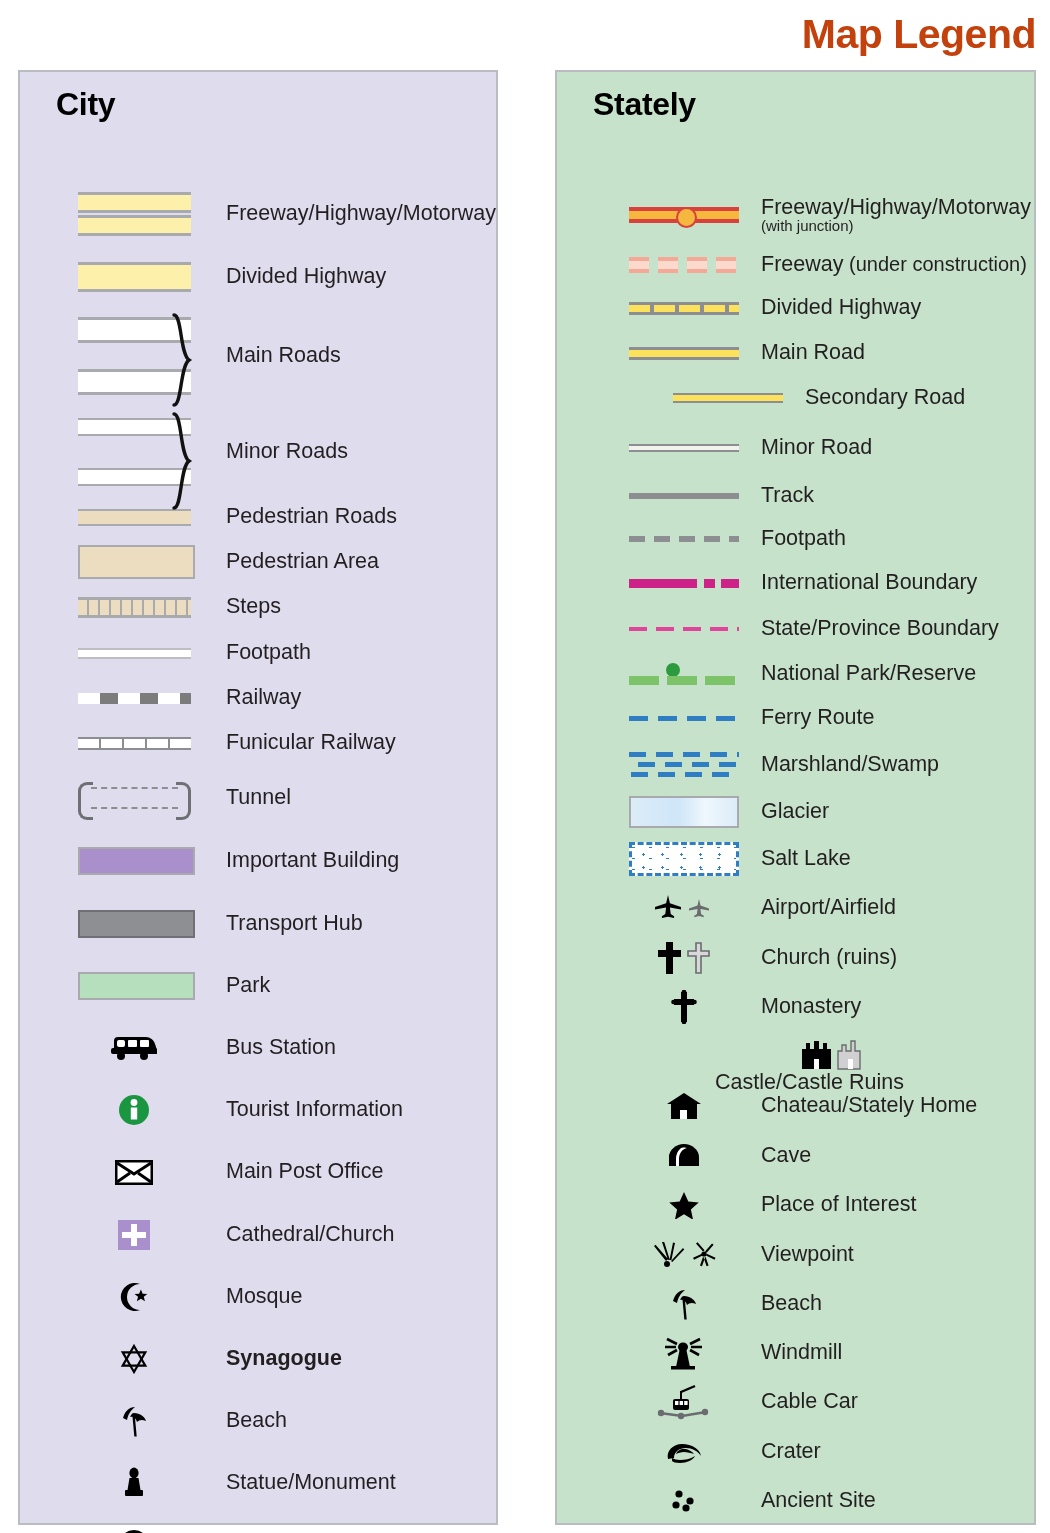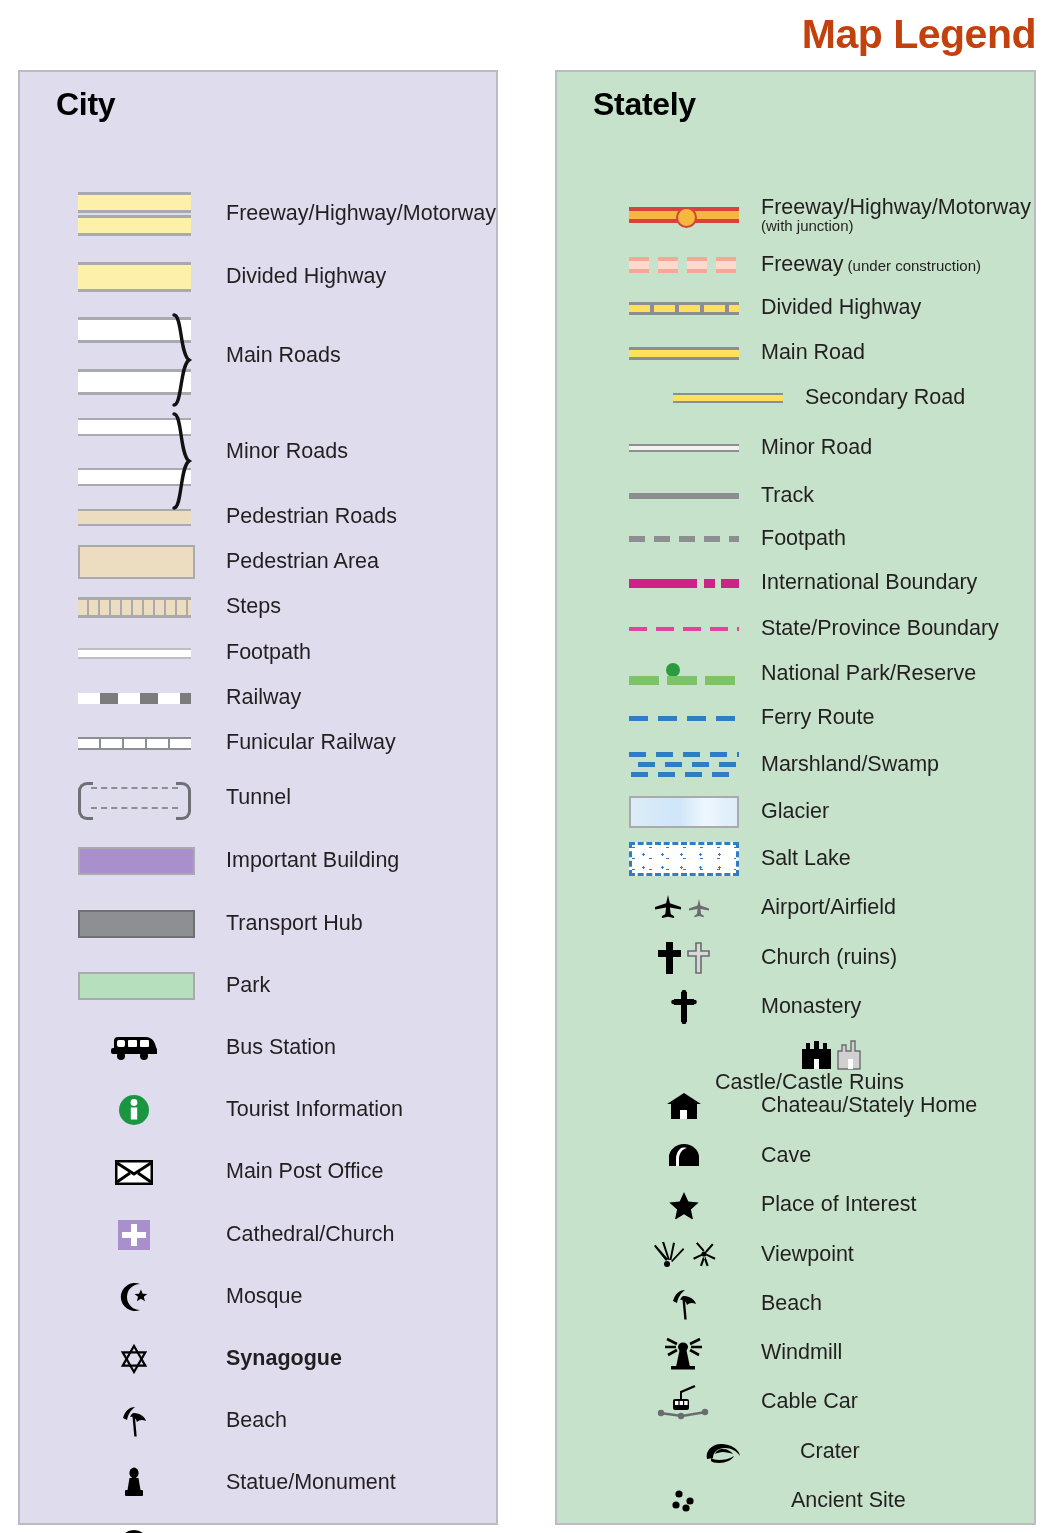--- a/index.html
+++ b/index.html
@@ -20,21 +20,21 @@
   #city-panel{left:18px;width:480px;background:#dedced;}
   #regional-panel{left:555px;width:481px;background:#c6e2ca;}
   .panel-heading{
     font-size:32px;font-weight:bold;color:#000;
     padding:14px 0 0 36px;letter-spacing:-0.3px;
   }
   .rows{position:relative;}
   .row{display:flex;align-items:center;position:relative;}
   .sym{flex:0 0 auto;display:flex;align-items:center;justify-content:center;}
   .lbl{font-size:21.5px;color:#231f20;line-height:1.08;}
-  .lbl .sub{font-size:15px;margin-top:44px;}
+  .lbl .sub{font-size:20px;margin-top:44px;}
   .lbl .sub2{font-size:15px;display:block;margin-top:-1px;}
 
   
   #city-panel .sym{width:152px;margin-left:38px;}
   #city-panel .lbl{margin-left:16px;}
 
   .sw{box-sizing:border-box;width:113px;}
   .band{width:113px;background:#fdf0ab;border-top:3px solid #a9aaae;border-bottom:3px solid #a9aaae;height:15px;}
   .band.second{margin-top:2px;}
   .divhwy{width:113px;height:24px;background:#fdf0ab;border-top:3px solid #a9aaae;border-bottom:3px solid #a9aaae;}
@@ -665,33 +665,33 @@
               <g fill="#6b6c70">
                 <circle cx="5" cy="31" r="3.2"></circle>
                 <circle cx="25" cy="34" r="3.2"></circle>
                 <circle cx="49" cy="30" r="3.2"></circle>
               </g>
             </svg>
           </span>
         </div>
         <div class="lbl">Cable Car</div>
       </div>
-      <div class="row" style="position: absolute; left: 0px; right: 0px; top: 1309px; height: 40px; padding-left: 39px;">
+      <div class="row" style="position: absolute; left: 0px; right: 0px; top: 1309px; height: 40px;">
         <div class="sym">
           <span class="icon">
             <svg width="40" height="24" viewBox="0 0 40 24">
               <path d="M4 19c-2-8 5-15 14-15 10 0 18 5 19 12-3-5-9-8-15-8-7 0-12 4-12 10z" fill="#000"></path>
               <path d="M8 21c1 1 4 2 8 2 7 0 13-3 15-7-5 3-10 4-15 4-3 0-6-1-8-2z" fill="#000"></path>
               <path d="M20 9c4 0 8 2 10 5-3-1-7-2-10-2s-6 1-8 2c1-3 4-5 8-5z" fill="#000"></path>
             </svg>
           </span>
         </div>
         <div class="lbl">Crater</div>
       </div>
-      <div class="row" style="position: absolute; left: 0px; right: 0px; top: 1358px; height: 40px; gap: 30px;">
+      <div class="row" style="position: absolute; left: 0px; right: 0px; top: 1358px; height: 40px;">
         <div class="sym">
           <span class="icon">
             <svg width="30" height="26" viewBox="0 0 30 26">
               <g fill="#000">
                 <circle cx="10" cy="6" r="3.6"></circle>
                 <circle cx="21" cy="13" r="3.6"></circle>
                 <circle cx="7" cy="17" r="3.6"></circle>
                 <circle cx="17" cy="20" r="3.6"></circle>
               </g>
             </svg>

